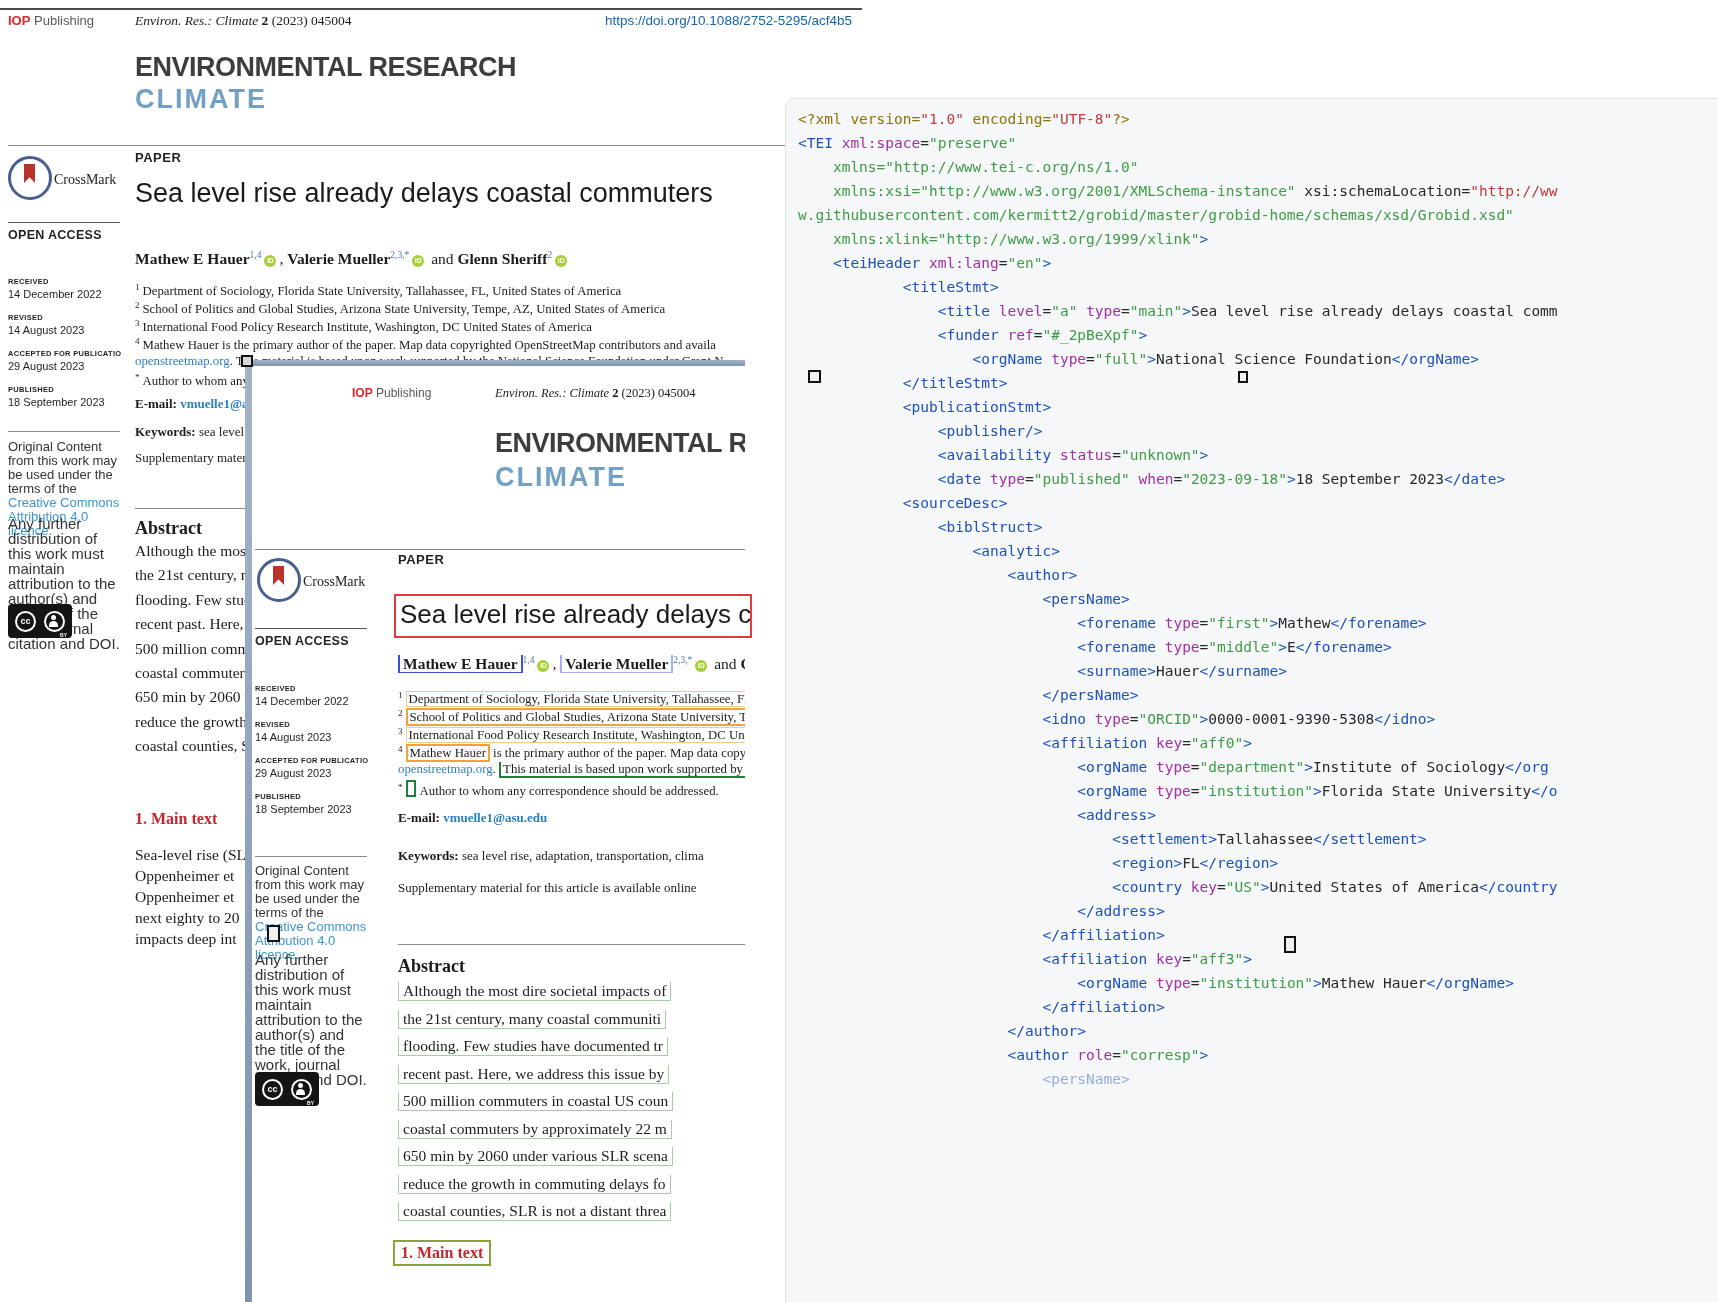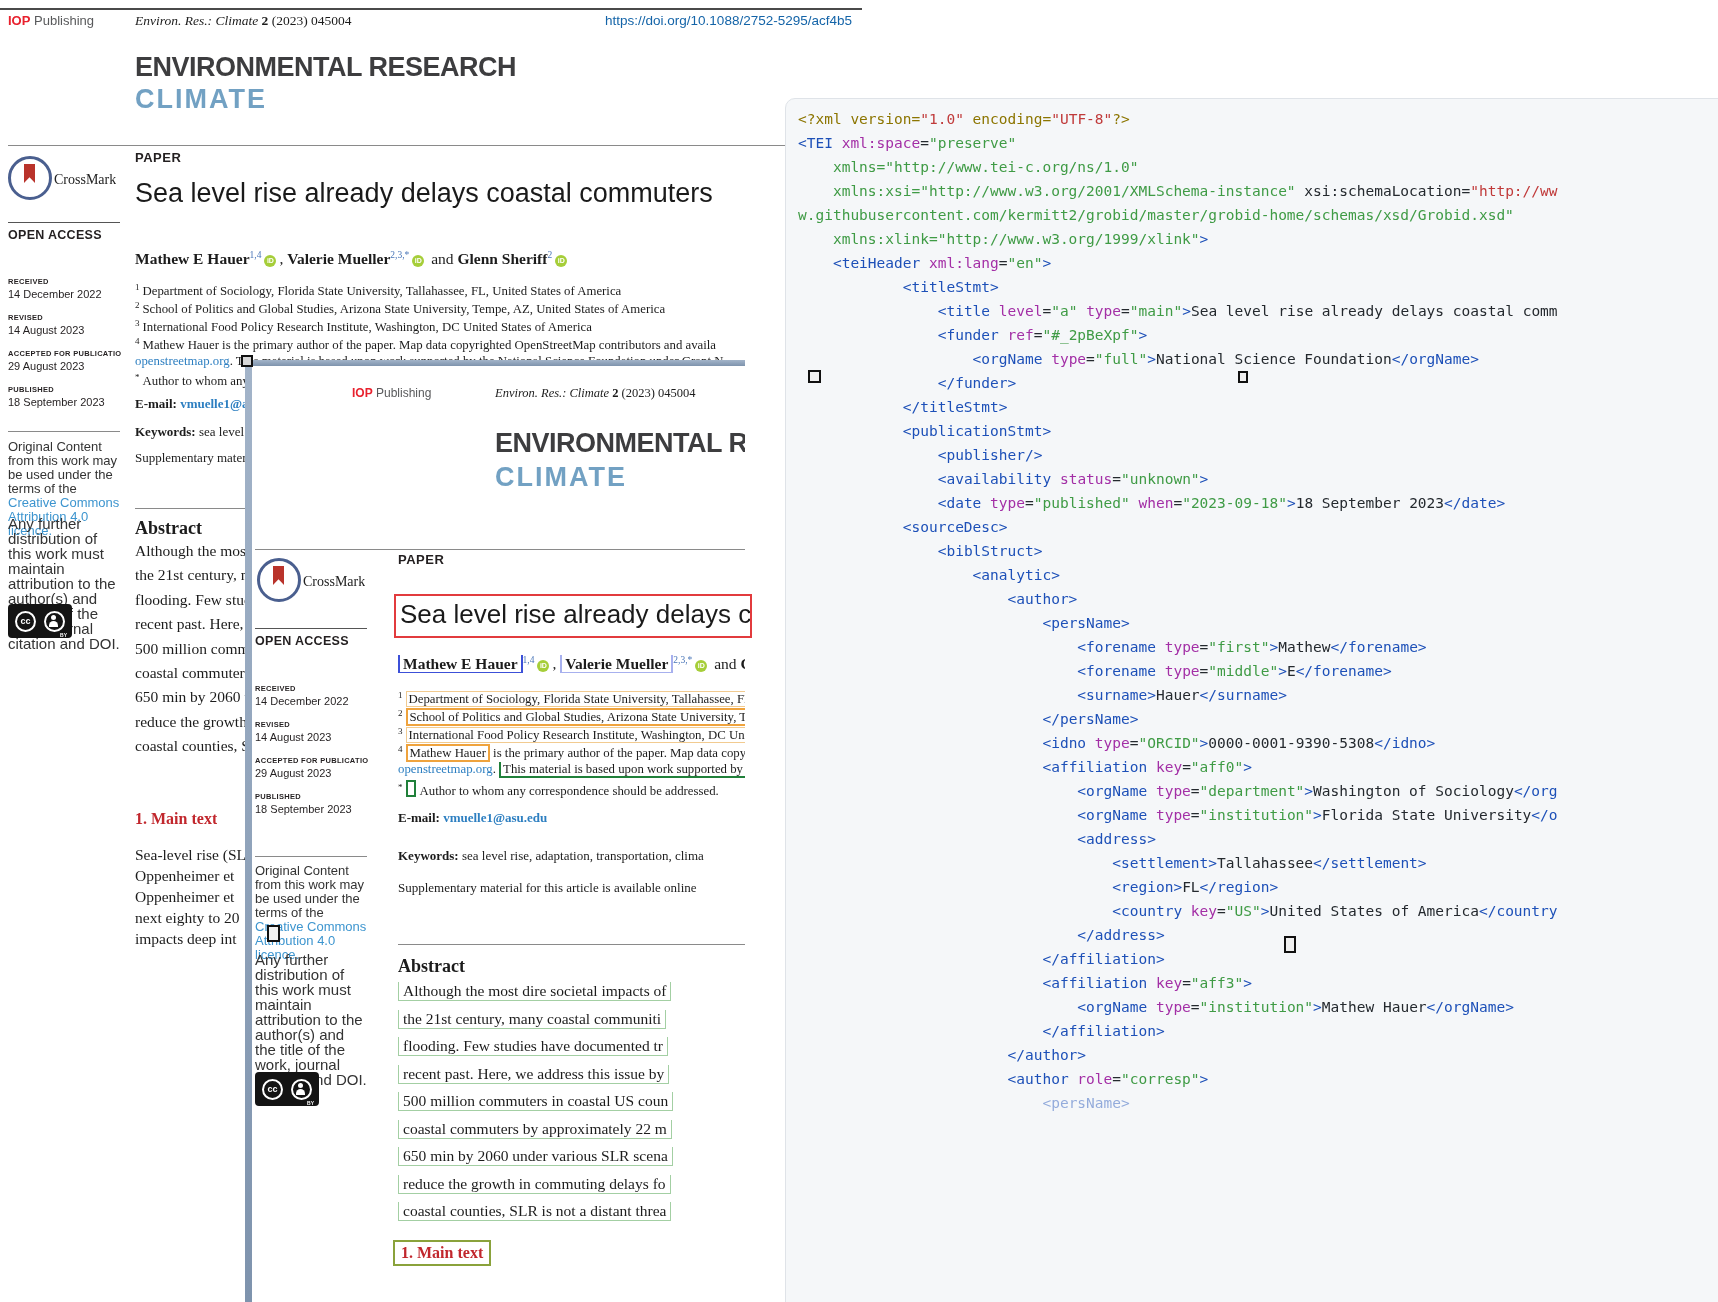--- a/index.html
+++ b/index.html
@@ -292,38 +292,37 @@
         <div class="cl"><span class="tk-t">&lt;TEI</span><span class="tk-a"> xml:space</span><span class="tk-x">=</span><span class="tk-g">"preserve"</span></div>
         <div class="cl"><span class="tk-x">    </span><span class="tk-g">xmlns="http://www.tei-c.org/ns/1.0"</span></div>
         <div class="cl"><span class="tk-x">    </span><span class="tk-g">xmlns:xsi="http://www.w3.org/2001/XMLSchema-instance"</span><span class="tk-x"> </span><span class="tk-d">xsi:schemaLocation</span><span class="tk-x">=</span><span class="tk-r">"http://ww</span></div>
         <div class="cl"><span class="tk-g">w.githubusercontent.com/kermitt2/grobid/master/grobid-home/schemas/xsd/Grobid.xsd"</span></div>
         <div class="cl"><span class="tk-x">    </span><span class="tk-g">xmlns:xlink="http://www.w3.org/1999/xlink"</span><span class="tk-t">&gt;</span></div>
         <div class="cl"><span class="tk-x">    </span><span class="tk-t">&lt;teiHeader</span><span class="tk-a"> xml:lang</span><span class="tk-x">=</span><span class="tk-g">"en"</span><span class="tk-t">&gt;</span></div>
         <div class="cl"><span class="tk-x">            </span><span class="tk-t">&lt;titleStmt&gt;</span></div>
         <div class="cl"><span class="tk-x">                </span><span class="tk-t">&lt;title</span><span class="tk-a"> level</span><span class="tk-x">=</span><span class="tk-g">"a"</span><span class="tk-a"> type</span><span class="tk-x">=</span><span class="tk-g">"main"</span><span class="tk-t">&gt;</span><span class="tk-x">Sea level rise already delays coastal comm</span></div>
         <div class="cl"><span class="tk-x">                </span><span class="tk-t">&lt;funder</span><span class="tk-a"> ref</span><span class="tk-x">=</span><span class="tk-g">"#_2pBeXpf"</span><span class="tk-t">&gt;</span></div>
         <div class="cl"><span class="tk-x">                    </span><span class="tk-t">&lt;orgName</span><span class="tk-a"> type</span><span class="tk-x">=</span><span class="tk-g">"full"</span><span class="tk-t">&gt;</span><span class="tk-x">National Science Foundation</span><span class="tk-t">&lt;/orgName&gt;</span></div>
-        <div class="cl"><span class="tk-x">                </span><span class="tk-t">&lt;/funder&gt;</span></div>
         <div class="cl"><span class="tk-x">            </span><span class="tk-t">&lt;/titleStmt&gt;</span></div>
         <div class="cl"><span class="tk-x">            </span><span class="tk-t">&lt;publicationStmt&gt;</span></div>
         <div class="cl"><span class="tk-x">                </span><span class="tk-t">&lt;publisher/&gt;</span></div>
         <div class="cl"><span class="tk-x">                </span><span class="tk-t">&lt;availability</span><span class="tk-a"> status</span><span class="tk-x">=</span><span class="tk-g">"unknown"</span><span class="tk-t">&gt;</span></div>
         <div class="cl"><span class="tk-x">                </span><span class="tk-t">&lt;date</span><span class="tk-a"> type</span><span class="tk-x">=</span><span class="tk-g">"published"</span><span class="tk-a"> when</span><span class="tk-x">=</span><span class="tk-g">"2023-09-18"</span><span class="tk-t">&gt;</span><span class="tk-x">18 September 2023</span><span class="tk-t">&lt;/date&gt;</span></div>
         <div class="cl"><span class="tk-x">            </span><span class="tk-t">&lt;sourceDesc&gt;</span></div>
         <div class="cl"><span class="tk-x">                </span><span class="tk-t">&lt;biblStruct&gt;</span></div>
         <div class="cl"><span class="tk-x">                    </span><span class="tk-t">&lt;analytic&gt;</span></div>
         <div class="cl"><span class="tk-x">                        </span><span class="tk-t">&lt;author&gt;</span></div>
         <div class="cl"><span class="tk-x">                            </span><span class="tk-t">&lt;persName&gt;</span></div>
         <div class="cl"><span class="tk-x">                                </span><span class="tk-t">&lt;forename</span><span class="tk-a"> type</span><span class="tk-x">=</span><span class="tk-g">"first"</span><span class="tk-t">&gt;</span><span class="tk-x">Mathew</span><span class="tk-t">&lt;/forename&gt;</span></div>
         <div class="cl"><span class="tk-x">                                </span><span class="tk-t">&lt;forename</span><span class="tk-a"> type</span><span class="tk-x">=</span><span class="tk-g">"middle"</span><span class="tk-t">&gt;</span><span class="tk-x">E</span><span class="tk-t">&lt;/forename&gt;</span></div>
         <div class="cl"><span class="tk-x">                                </span><span class="tk-t">&lt;surname&gt;</span><span class="tk-x">Hauer</span><span class="tk-t">&lt;/surname&gt;</span></div>
         <div class="cl"><span class="tk-x">                            </span><span class="tk-t">&lt;/persName&gt;</span></div>
         <div class="cl"><span class="tk-x">                            </span><span class="tk-t">&lt;idno</span><span class="tk-a"> type</span><span class="tk-x">=</span><span class="tk-g">"ORCID"</span><span class="tk-t">&gt;</span><span class="tk-x">0000-0001-9390-5308</span><span class="tk-t">&lt;/idno&gt;</span></div>
         <div class="cl"><span class="tk-x">                            </span><span class="tk-t">&lt;affiliation</span><span class="tk-a"> key</span><span class="tk-x">=</span><span class="tk-g">"aff0"</span><span class="tk-t">&gt;</span></div>
-        <div class="cl"><span class="tk-x">                                </span><span class="tk-t">&lt;orgName</span><span class="tk-a"> type</span><span class="tk-x">=</span><span class="tk-g">"department"</span><span class="tk-t">&gt;</span><span class="tk-x">Washington of Sociology</span><span class="tk-t">&lt;/org</span></div>
+        <div class="cl"><span class="tk-x">                                </span><span class="tk-t">&lt;orgName</span><span class="tk-a"> type</span><span class="tk-x">=</span><span class="tk-g">"department"</span><span class="tk-t">&gt;</span><span class="tk-x">Institute of Sociology</span><span class="tk-t">&lt;/org</span></div>
         <div class="cl"><span class="tk-x">                                </span><span class="tk-t">&lt;orgName</span><span class="tk-a"> type</span><span class="tk-x">=</span><span class="tk-g">"institution"</span><span class="tk-t">&gt;</span><span class="tk-x">Florida State University</span><span class="tk-t">&lt;/o</span></div>
         <div class="cl"><span class="tk-x">                                </span><span class="tk-t">&lt;address&gt;</span></div>
         <div class="cl"><span class="tk-x">                                    </span><span class="tk-t">&lt;settlement&gt;</span><span class="tk-x">Tallahassee</span><span class="tk-t">&lt;/settlement&gt;</span></div>
         <div class="cl"><span class="tk-x">                                    </span><span class="tk-t">&lt;region&gt;</span><span class="tk-x">FL</span><span class="tk-t">&lt;/region&gt;</span></div>
         <div class="cl"><span class="tk-x">                                    </span><span class="tk-t">&lt;country</span><span class="tk-a"> key</span><span class="tk-x">=</span><span class="tk-g">"US"</span><span class="tk-t">&gt;</span><span class="tk-x">United States of America</span><span class="tk-t">&lt;/country</span></div>
         <div class="cl"><span class="tk-x">                                </span><span class="tk-t">&lt;/address&gt;</span></div>
         <div class="cl"><span class="tk-x">                            </span><span class="tk-t">&lt;/affiliation&gt;</span></div>
         <div class="cl"><span class="tk-x">                            </span><span class="tk-t">&lt;affiliation</span><span class="tk-a"> key</span><span class="tk-x">=</span><span class="tk-g">"aff3"</span><span class="tk-t">&gt;</span></div>
         <div class="cl"><span class="tk-x">                                </span><span class="tk-t">&lt;orgName</span><span class="tk-a"> type</span><span class="tk-x">=</span><span class="tk-g">"institution"</span><span class="tk-t">&gt;</span><span class="tk-x">Mathew Hauer</span><span class="tk-t">&lt;/orgName&gt;</span></div>
         <div class="cl"><span class="tk-x">                            </span><span class="tk-t">&lt;/affiliation&gt;</span></div>

